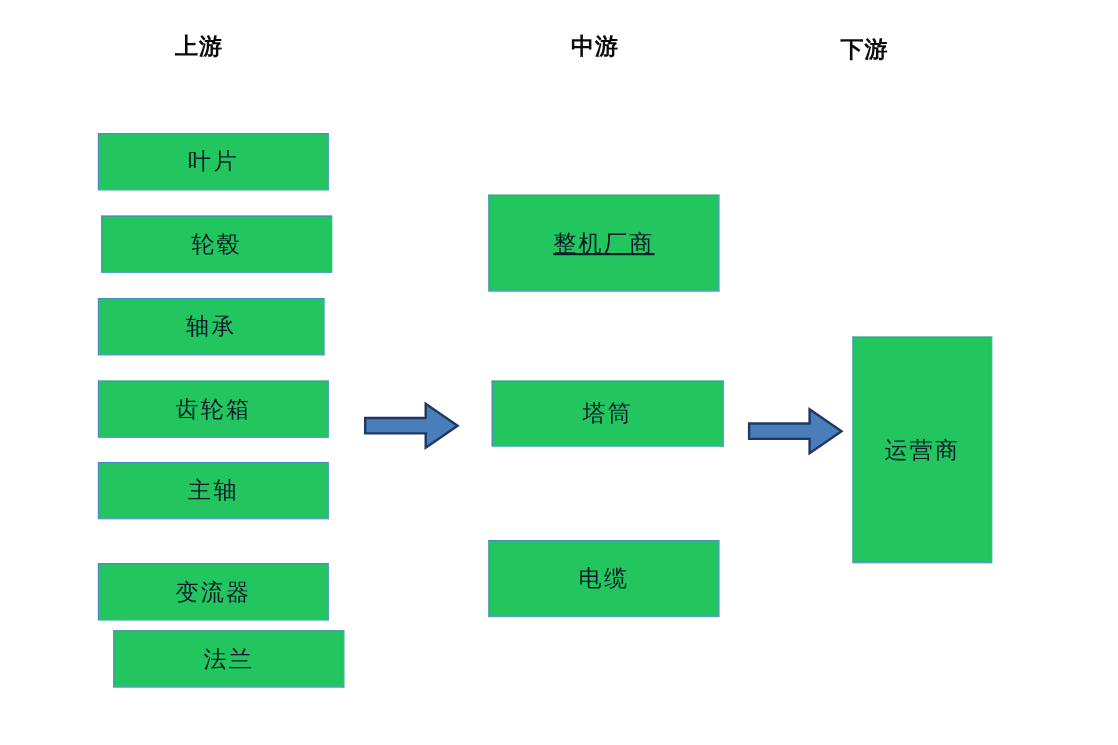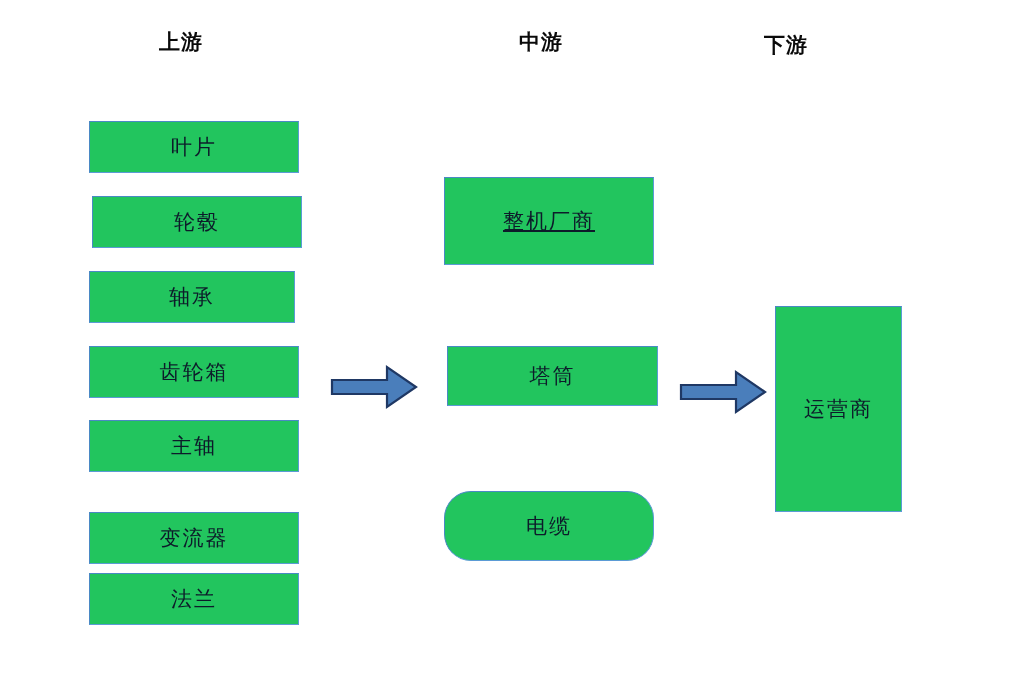--- a/index.html
+++ b/index.html
@@ -53,26 +53,26 @@
     text-align: center;
   }
 
   
   .up-0 { left: 89px; top: 121px;  width: 210px; height: 52px; }
   .up-1 { left: 92px; top: 196px;  width: 210px; height: 52px; }
   .up-2 { left: 89px; top: 271px;  width: 206px; height: 52px; }
   .up-3 { left: 89px; top: 346px;  width: 210px; height: 52px; }
   .up-4 { left: 89px; top: 420px;  width: 210px; height: 52px; }
   .up-5 { left: 89px; top: 495px;  width: 210px; height: 52px; margin-top: 17px; }
-  .up-6 { left: 89px; top: 573px;  width: 210px; height: 52px; }
+  .up-6 { left: 103px; top: 573px;  width: 210px; height: 52px; }
 
   
   .mid-0 { left: 444px; top: 177px; width: 210px; height: 88px; text-decoration: underline; }
   .mid-1 { left: 447px; top: 346px; width: 211px; height: 60px; }
-  .mid-2 { left: 444px; top: 491px; width: 210px; height: 70px; border-radius: 27px; }
+  .mid-2 { left: 444px; top: 491px; width: 210px; height: 70px; }
 
   
   .down-0 { left: 775px; top: 278px; width: 127px; height: 206px; margin-top: 28px; }
 
   
   .arrow {
     position: absolute;
   }
   .arrow-1 { left: 330px; top: 363px; width: 88px; height: 48px; }
   .arrow-2 { left: 679px; top: 368px; width: 88px; height: 48px; }

